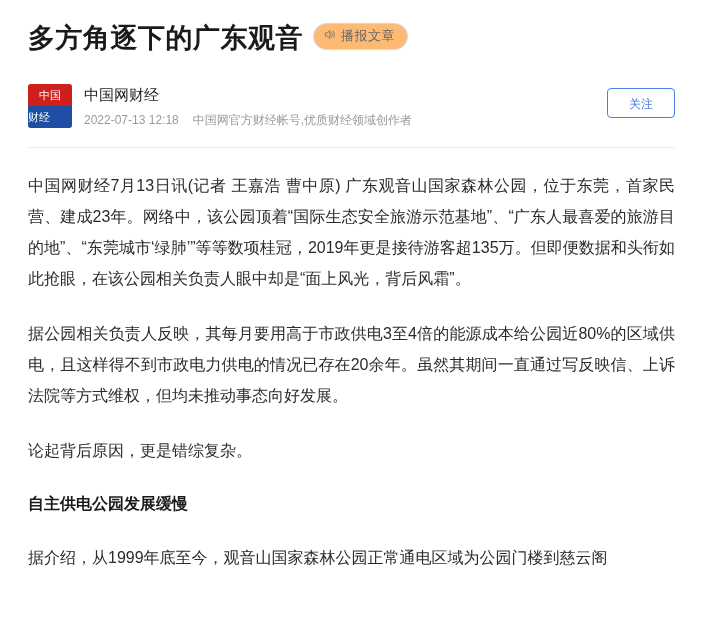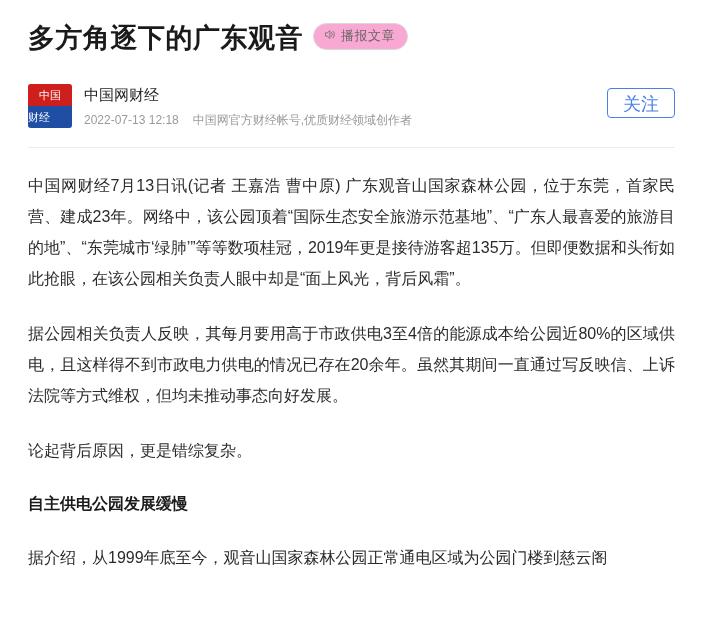--- a/index.html
+++ b/index.html
@@ -39,21 +39,21 @@
     align-items: center;
     vertical-align: 7px;
     margin-left: 10px;
     border: 1px solid #d8d8d8;
     border-radius: 16px;
     padding: 3px 12px 4px 9px;
     font-size: 13px;
     font-weight: normal;
     line-height: 18px;
     color: #666666;
-    background: #f9a8d4;
+    background: #fdba74;
     white-space: nowrap;
     cursor: pointer;
   }
   .audio-btn .speaker {
     display: inline-block;
     margin-right: 5px;
     position: relative;
     top: 1px;
   }
   
@@ -114,21 +114,21 @@
     position: absolute;
     right: 0;
     top: 4px;
     width: 68px;
     height: 30px;
     line-height: 30px;
     text-align: center;
     border: 1px solid #4a7fe8;
     border-radius: 4px;
     color: #4a7fe8;
-    font-size: 18px;
+    font-size: 12px;
     background: #ffffff;
     cursor: pointer;
     box-sizing: border-box;
   }
   
   .body {
     margin-top: 22px;
     font-size: 16px;
     line-height: 31px;
     color: #2b2b2b;

